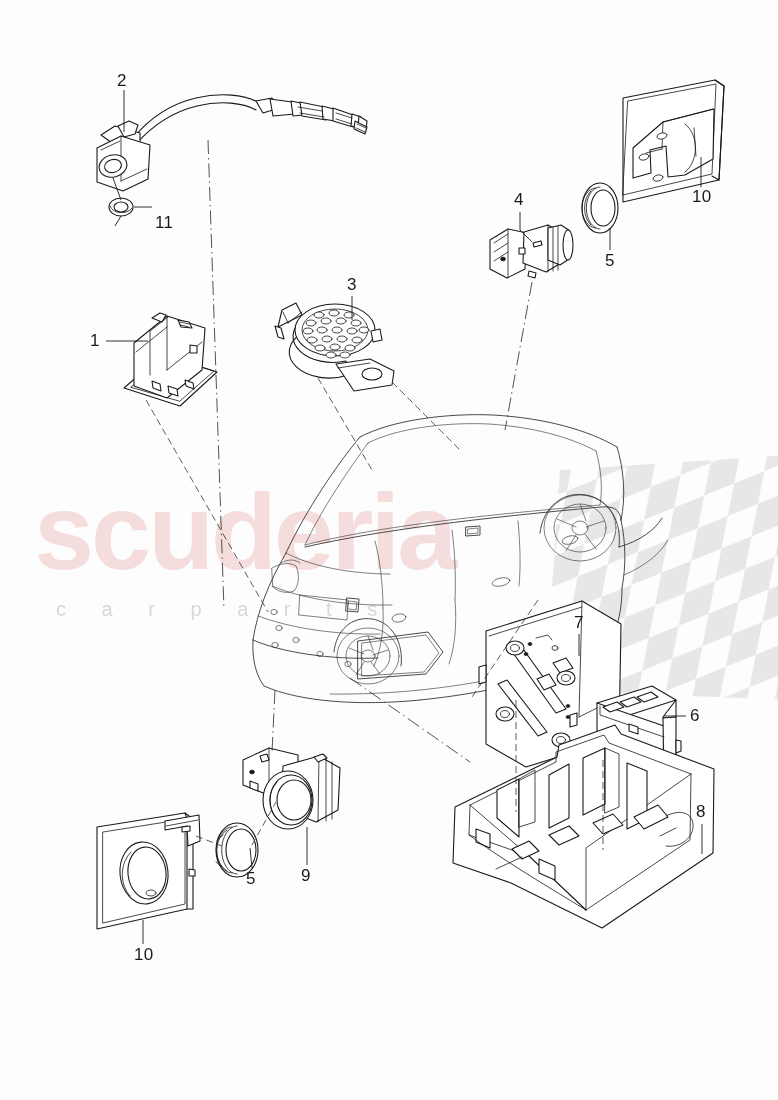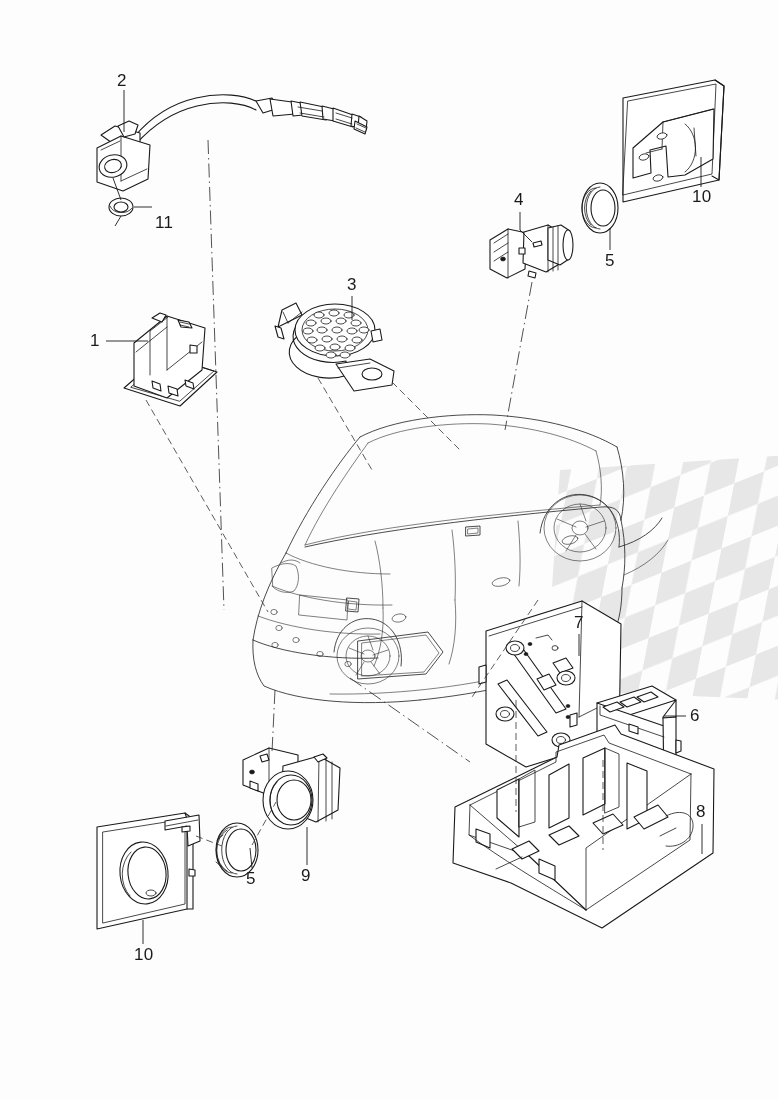--- a/index.html
+++ b/index.html
@@ -44,21 +44,25 @@
         <pattern id="chk" width="60" height="60" patternUnits="userSpaceOnUse" patternTransform="skewY(-22) skewX(-12)">
           <rect width="30" height="30" x="0" y="0" fill="#e6e6e6"></rect>
           <rect width="30" height="30" x="30" y="30" fill="#e6e6e6"></rect>
         </pattern>
       </defs>
       <g opacity="0.95">
         <polygon points="560,470 790,455 790,700 545,690" fill="url(#chk)"></polygon>
       </g>
     </svg>
 
-
+    <div style="position:absolute;left:34px;top:478px;font-size:108px;font-weight:bold;
+                color:#f6dddd;font-family:'Liberation Sans','DejaVu Sans',sans-serif;
+                letter-spacing:-3px;line-height:1;white-space:nowrap;">scuderia</div>
+
+    <div class="wm-sub" style="left:56px;top:598px;">c a r   p a r t s</div>
   </div>
 
   <svg id="artboard" width="778" height="1100" viewBox="0 0 778 1100">
     <defs>
       <style>
         .s{fill:none;stroke:#1a1a1a;stroke-width:1.1;stroke-linejoin:round;stroke-linecap:round;}
         .sT{fill:none;stroke:#1a1a1a;stroke-width:0.8;stroke-linejoin:round;stroke-linecap:round;}
         .sF{fill:#ffffff;stroke:#1a1a1a;stroke-width:1.1;stroke-linejoin:round;stroke-linecap:round;}
         .sFt{fill:#ffffff;stroke:#1a1a1a;stroke-width:0.8;stroke-linejoin:round;stroke-linecap:round;}
         .blk{fill:#1a1a1a;stroke:#1a1a1a;stroke-width:0.6;}

